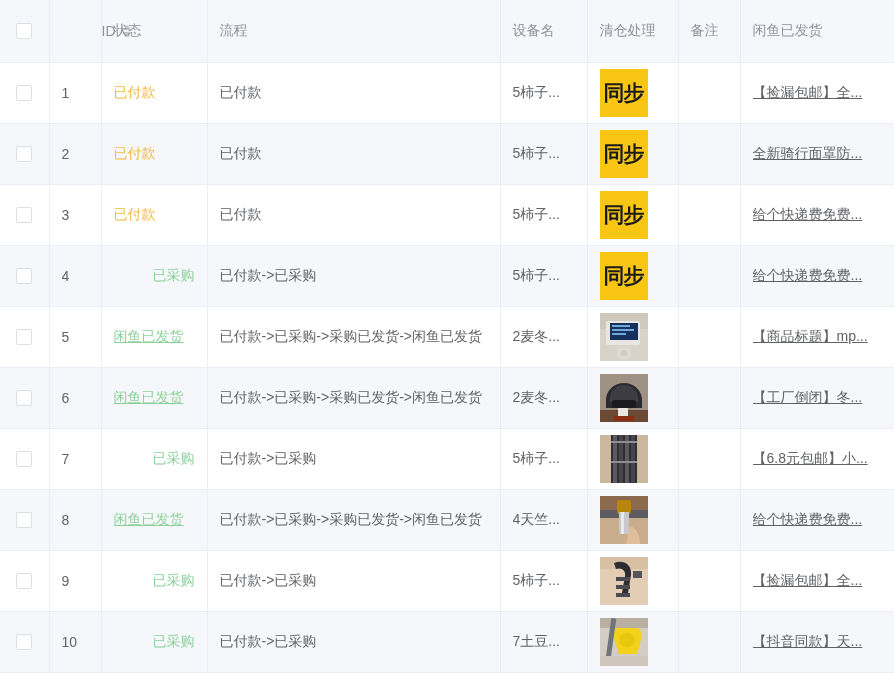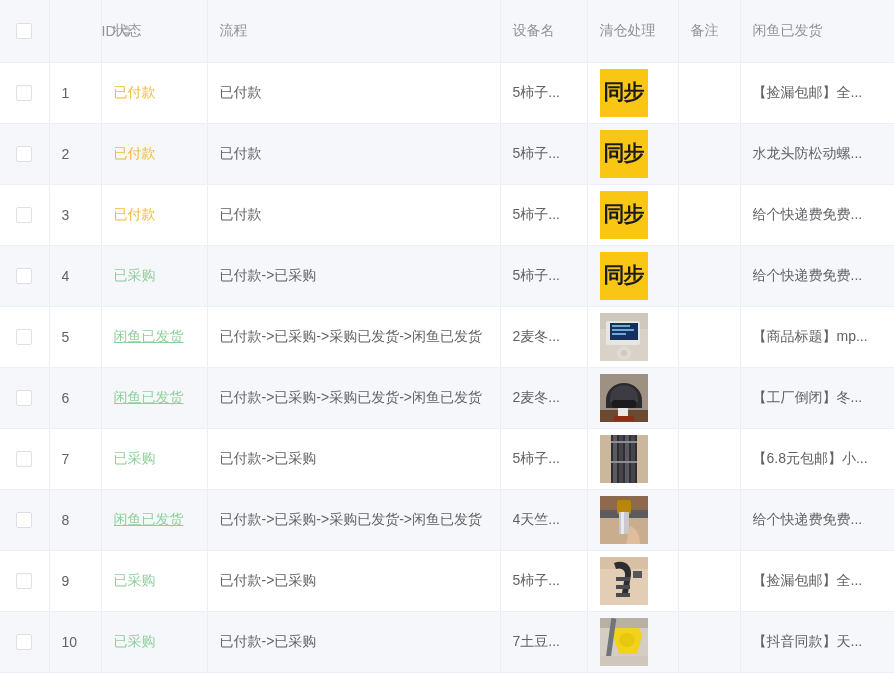--- a/index.html
+++ b/index.html
@@ -53,21 +53,21 @@
     height: 61px;
     padding: 0 12px;
     border-bottom: 1px solid #ebeef5;
     border-right: 1px solid #ebeef5;
     vertical-align: middle;
     text-align: left;
     color: #606266;
     font-size: 14px;
     overflow: hidden;
   }
-  tbody td:last-child { border-right: none; }
+  tbody td:last-child { border-right: none; text-decoration: underline; }
   tbody td.td-check { padding: 0; text-align: center; }
   tbody tr.striped td { background: #f5f7fa; }
 
   .ellip {
     display: block;
     white-space: nowrap;
     overflow: hidden;
     text-overflow: ellipsis;
   }
 
@@ -97,21 +97,21 @@
     width: 0; height: 0;
     border-left: 5px solid transparent;
     border-right: 5px solid transparent;
   }
   .sorter .up { border-bottom: 5px solid #c0c4cc; margin-bottom: 2px; }
   .sorter .dn { border-top: 5px solid #c0c4cc; }
   .id-head { display: inline-flex; align-items: center; padding-left: 40px; }
 
   
   .st-paid     { color: #f2ba3c; }
-  .st-purch    { color: #8dd09a; }
+  .st-purch    { color: #8dd09a; text-align: right; }
   .st-shipped  { color: #8dd09a; text-decoration: underline; }
 
   
   .thumb {
     width: 48px; height: 48px;
     display: block;
     overflow: hidden;
     position: relative;
     background: #eee;
   }
@@ -120,21 +120,21 @@
     display: flex;
     align-items: center;
     justify-content: center;
   }
   .thumb.sync span {
     color: #1a1a1a;
     font-size: 21px;
     font-weight: bold;
     line-height: 1;
     letter-spacing: -1px;
-    font-family: Liberation Serif, serif;
+    font-family: Liberation Sans, sans-serif;
   }
   .thumb svg { display: block; width: 48px; height: 48px; }
 </style>
 </head>
 <body>
 
 <div class="table-wrap">
   <table class="grid">
     <colgroup>
       <col class="c-check">
@@ -211,21 +211,21 @@
           </td>
           <td>
             <span class="thumb sync">
               <span>同步</span>
             </span>
           </td>
           <td>
             <span class="ellip"></span>
           </td>
           <td>
-            <span class="ellip">水龙头防松动螺...</span>
+            <span class="ellip">全新骑行面罩防...</span>
           </td>
         </tr>
         <tr>
           <td class="td-check"><span class="cbox"></span></td>
           <td>
             <span class="ellip">3</span>
           </td>
           <td>
             <span class="ellip st-paid">已付款</span>
           </td>

